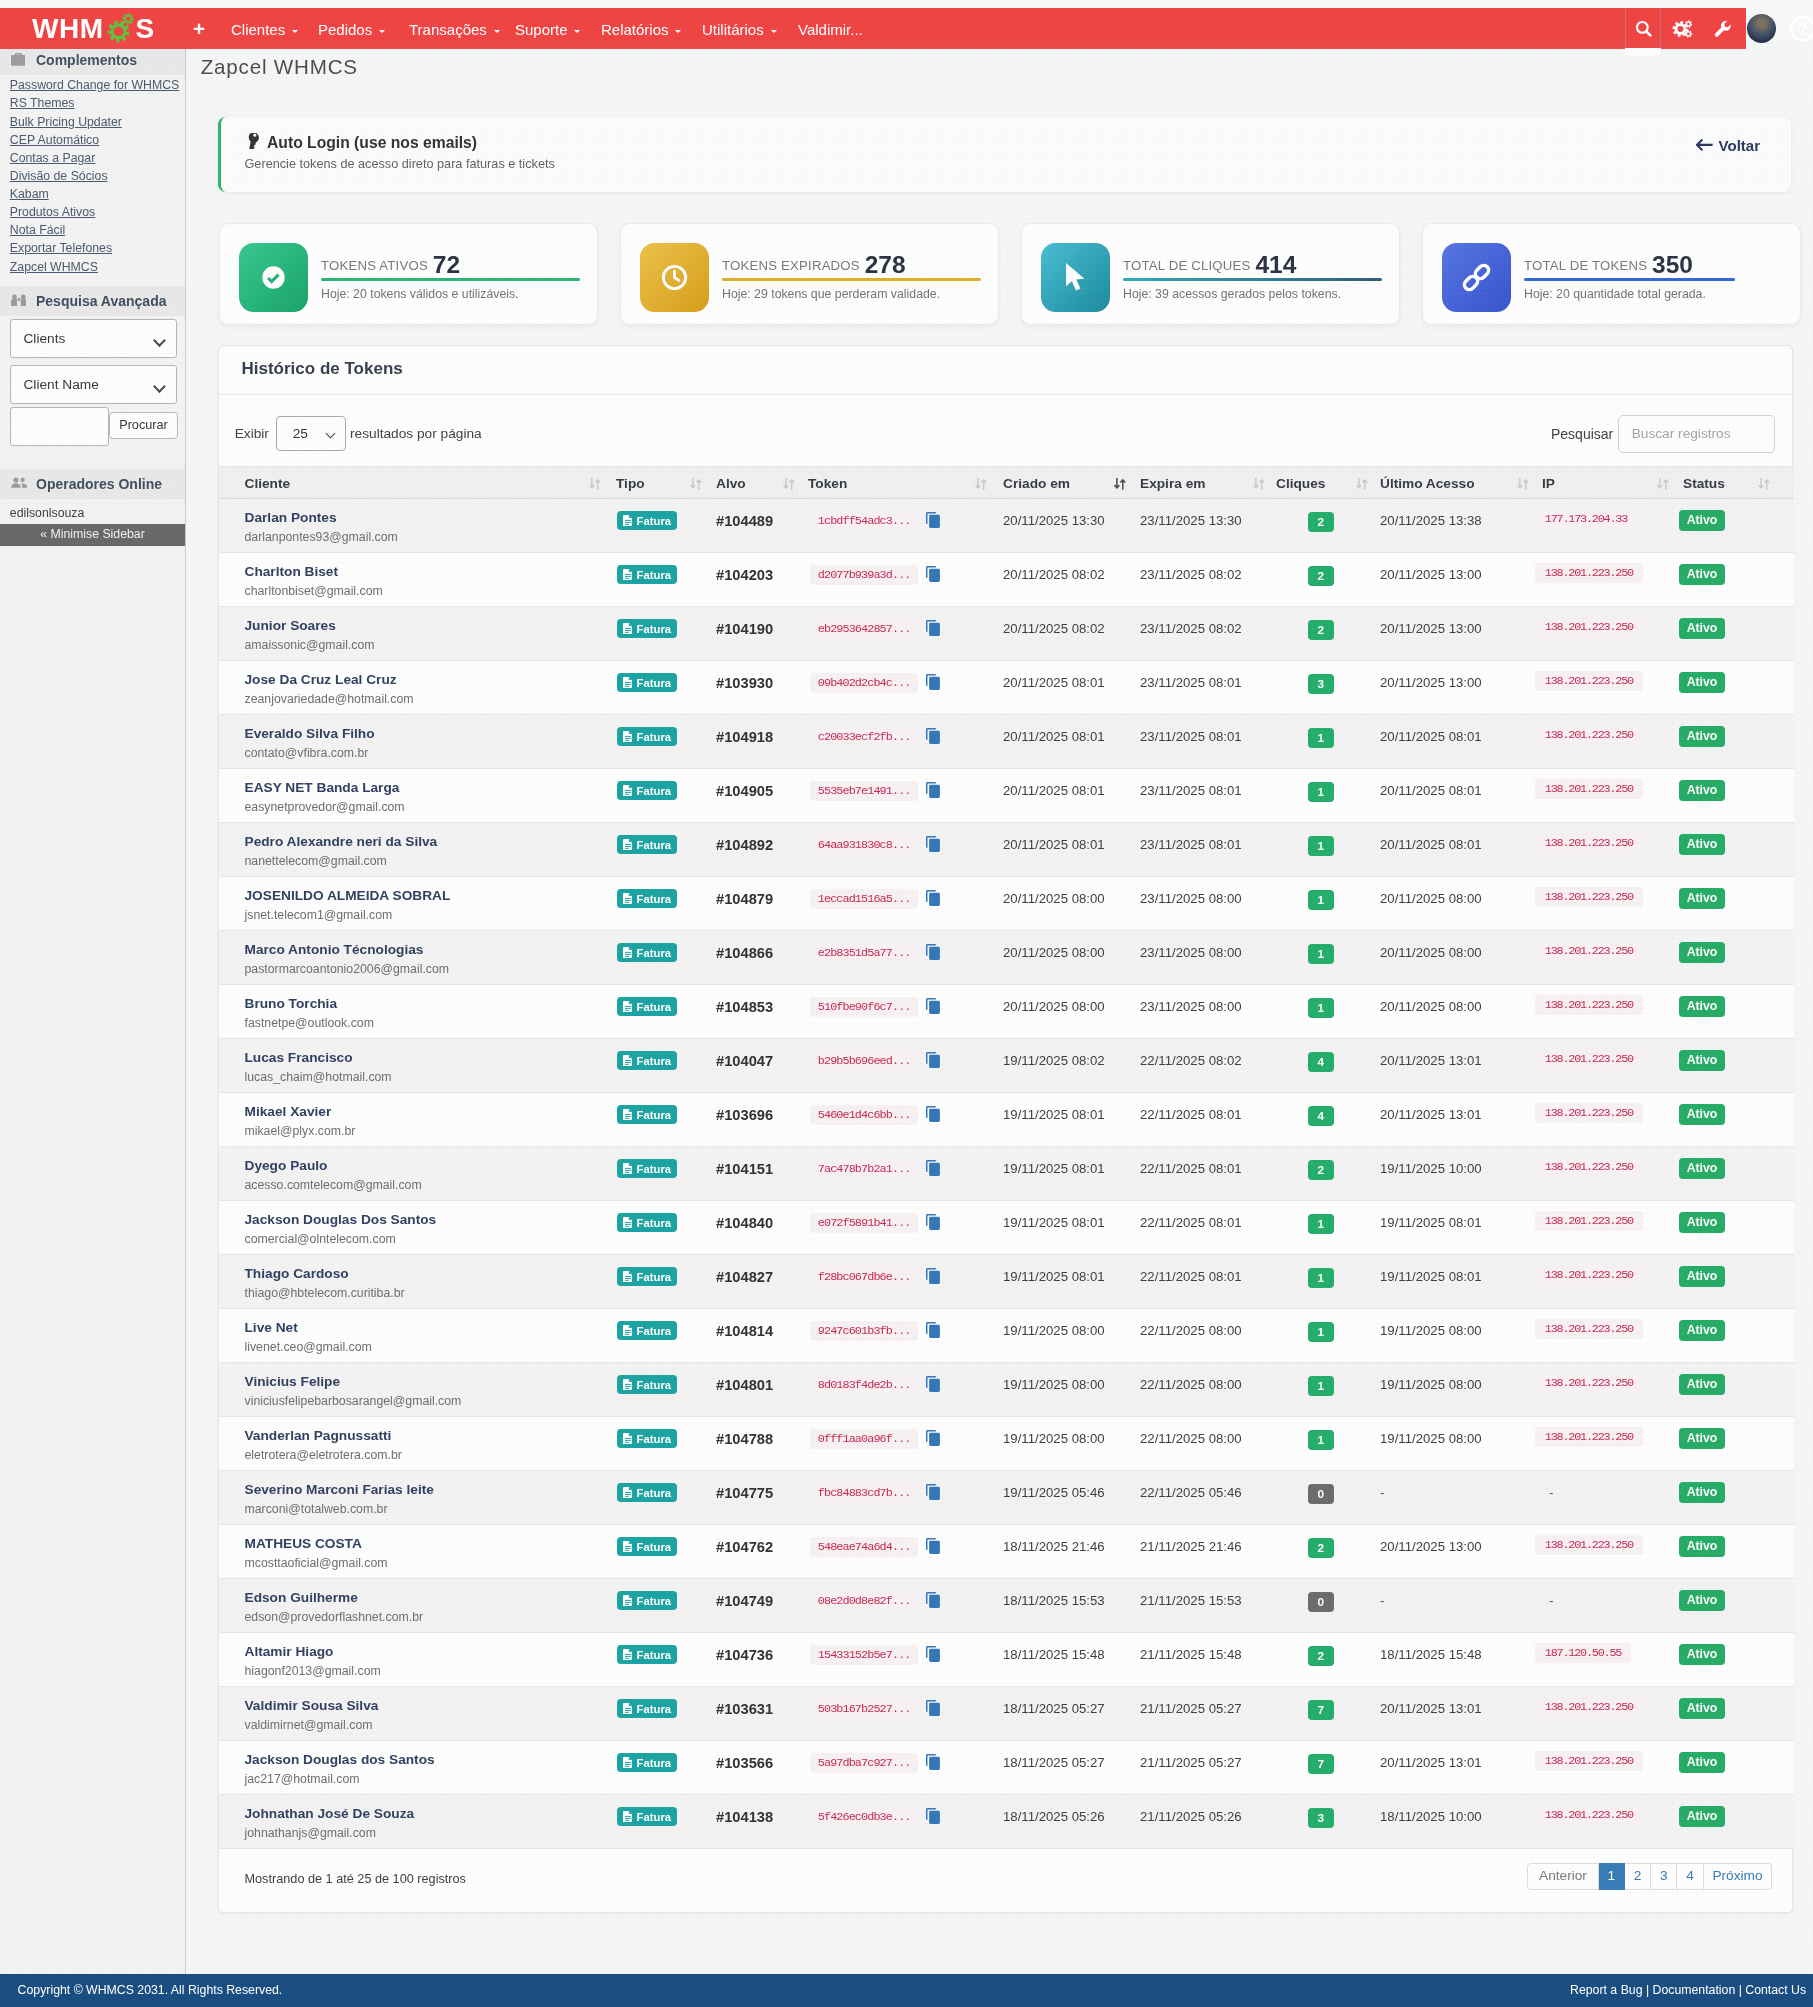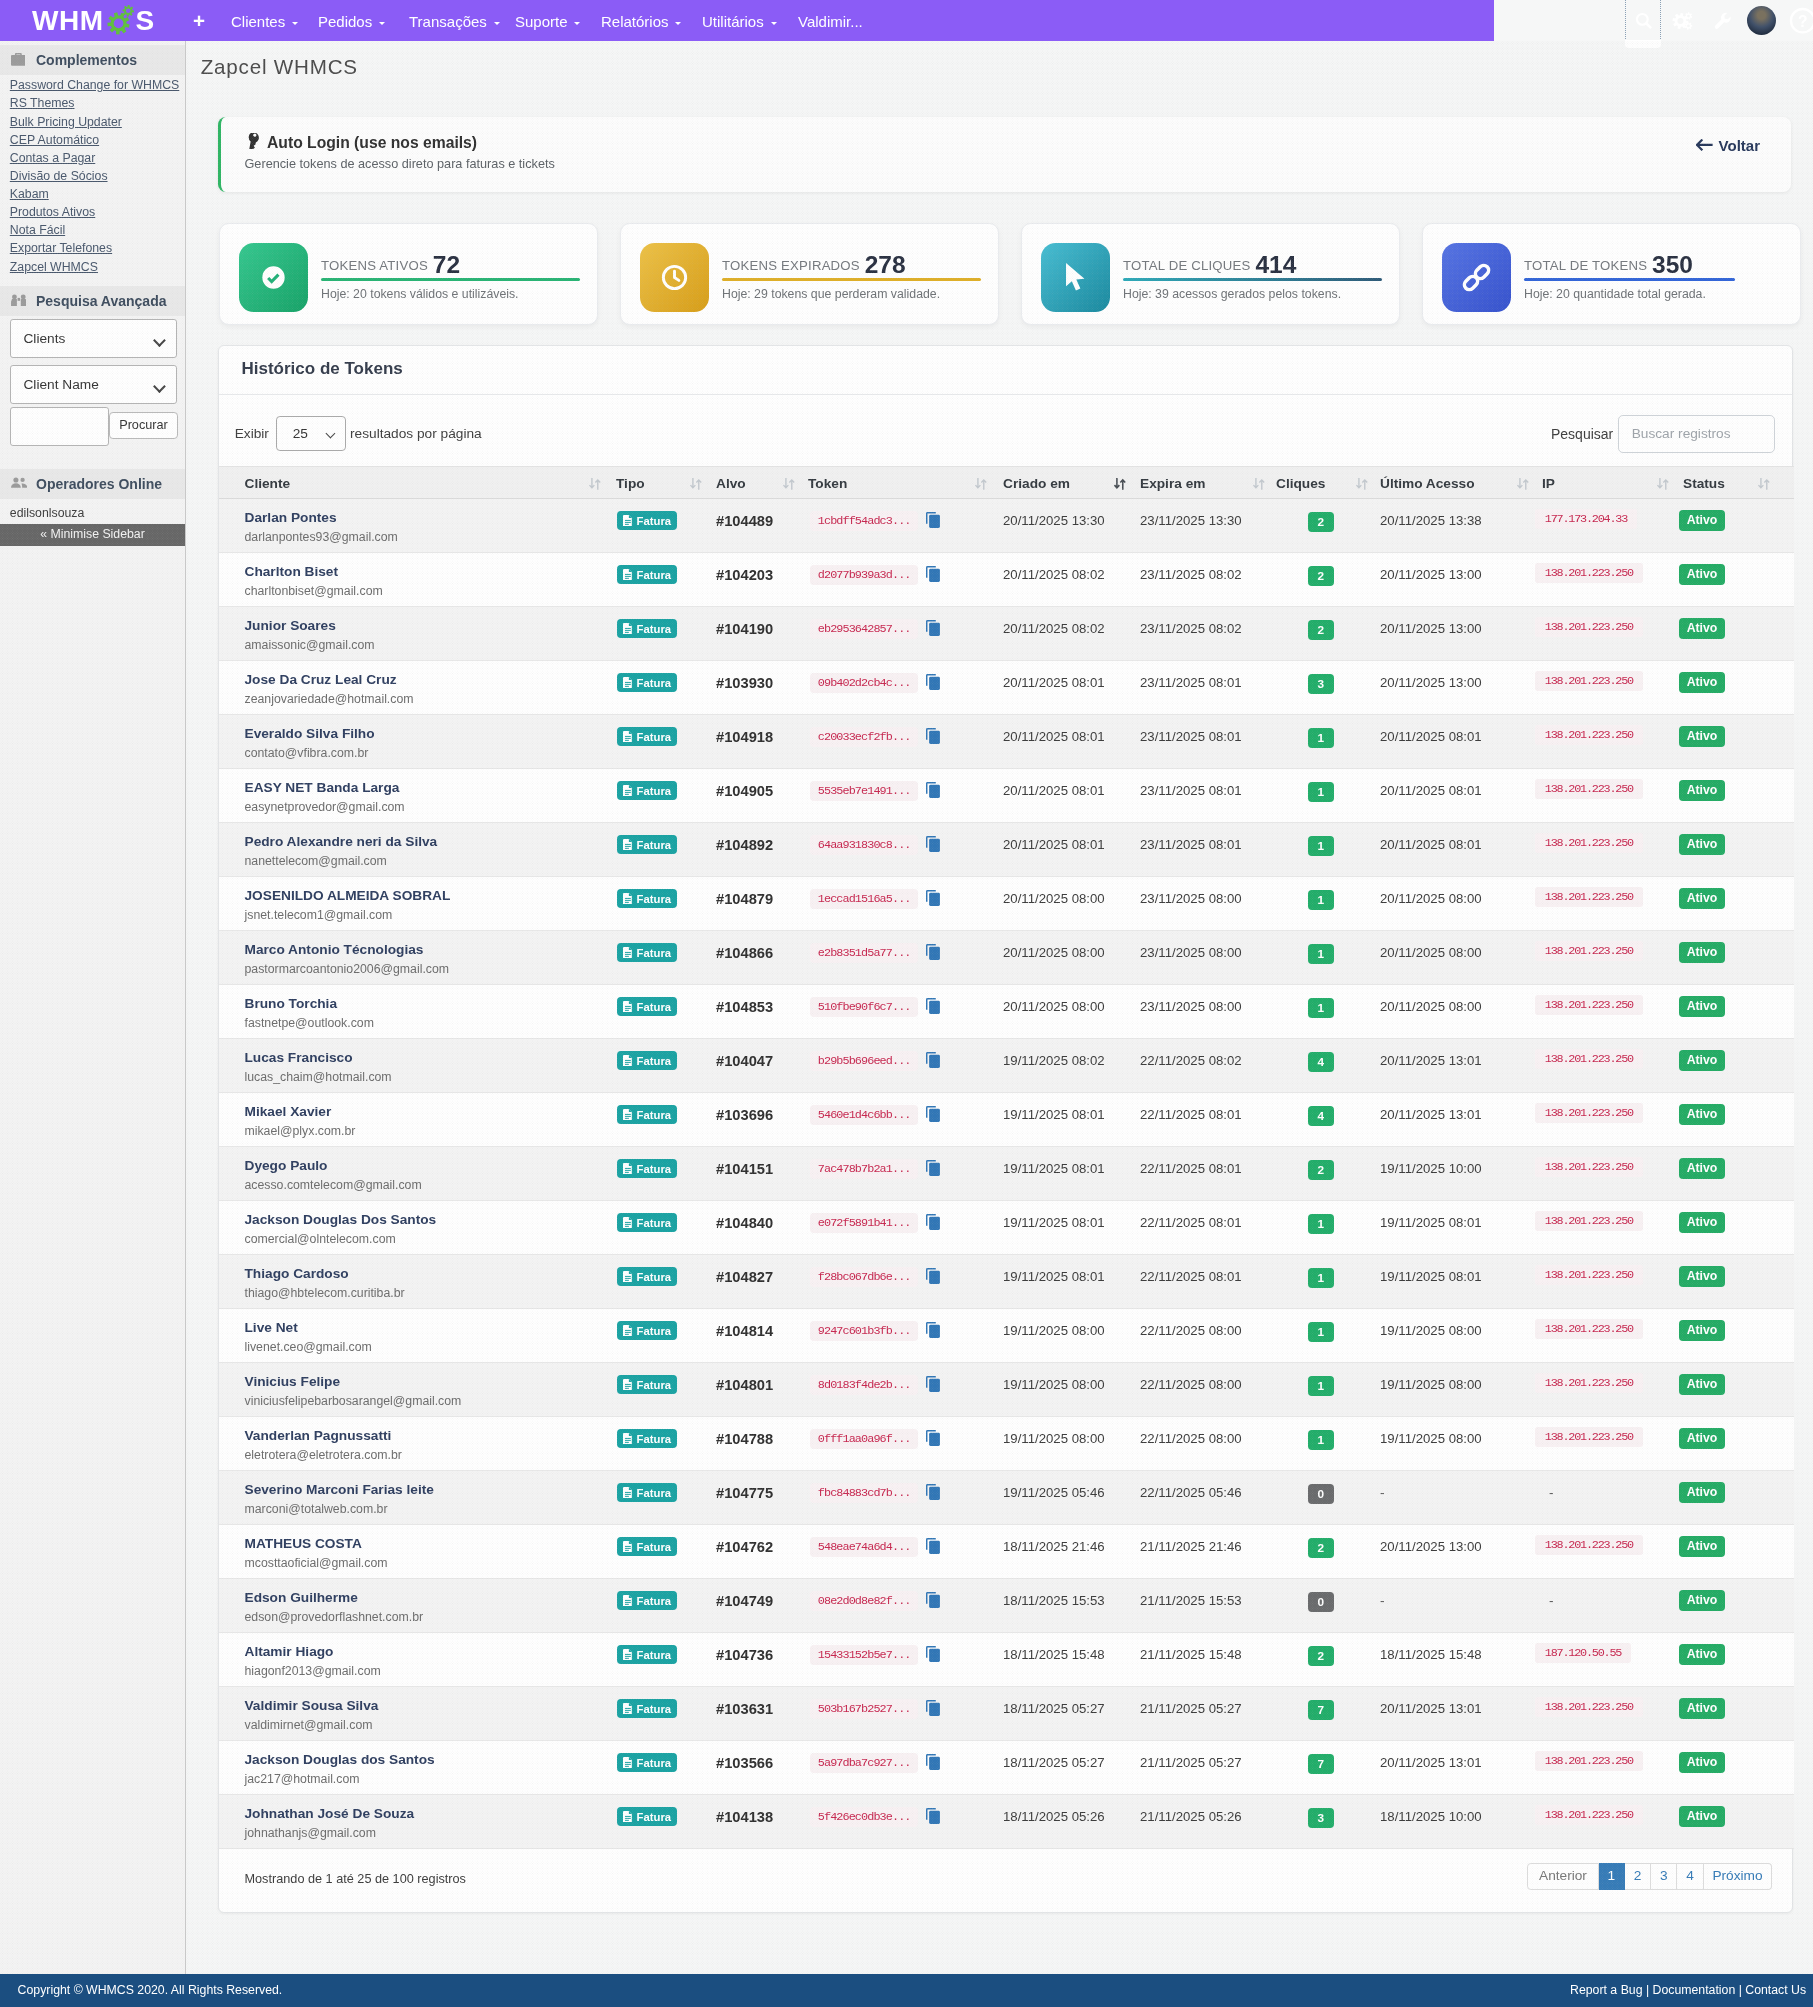--- a/index.html
+++ b/index.html
@@ -1,17 +1,17 @@
 <!DOCTYPE html>
 <html lang="pt-br"><head><meta charset="utf-8">
 <style>
 *{margin:0;padding:0;box-sizing:border-box}
 html,body{width:1813px;height:2007px;overflow:hidden;font-family:"Liberation Sans",sans-serif;background:#f6f7f7}
 
-#nav{position:absolute;left:0;top:0;width:1494px;height:41px;background:#8b5cf6;z-index:5}
+#nav{position:absolute;left:0;top:8px;width:1746px;height:41px;background:#ef4444;z-index:5}
 #logo{position:absolute;left:32px;top:4.9px;color:#fff;font-weight:bold;font-size:28px;letter-spacing:0.5px;display:flex;align-items:center}
 .mitem{position:absolute;top:12.7px;color:#fff;font-size:15px}
 .caret{display:inline-block;width:0;height:0;border-left:3.9px solid transparent;border-right:3.9px solid transparent;border-top:3.9px solid #fff;margin-left:6.9px;vertical-align:2px}
 .nicon{position:absolute;top:11.8px}
 
 #side{position:absolute;left:0;top:41px;width:186px;height:1933px;background:#f4f4f4;border-right:1px solid #c9c9c9}
 .shdr{position:absolute;left:0;width:185px;height:30px;background:#e9e9e9;color:#3c4b5d;font-weight:bold;font-size:14px;line-height:30px;padding-left:36px}
 .shdr svg{position:absolute;left:10.8px;top:7.8px}
 .slink{position:absolute;left:9.8px;color:#47566b;font-size:12.3px;text-decoration:underline;white-space:nowrap}
 .ssel{position:absolute;left:9.8px;width:167px;height:39px;background:#fff;border:1px solid #b4b4b4;border-radius:2.9px;font-size:13.7px;color:#333;line-height:37px;padding-left:12.7px}
@@ -848,15 +848,15 @@
         <span class="pbtn act">1</span>
         <span class="pbtn">2</span>
         <span class="pbtn">3</span>
         <span class="pbtn">4</span>
         <span class="pbtn last">Próximo</span>
       </div>
   </div>
 </div>
 
 <div id="ftr">
-    <span style="position:absolute;left:17.6px;top:8.8px">Copyright © WHMCS 2020. All Rights Reserved.</span>
+    <span style="position:absolute;left:17.6px;top:8.8px">Copyright © WHMCS 2031. All Rights Reserved.</span>
     <span style="position:absolute;right:6.9px;top:8.8px">Report a Bug | Documentation | Contact Us</span>
   </div>
 
 </body></html>

